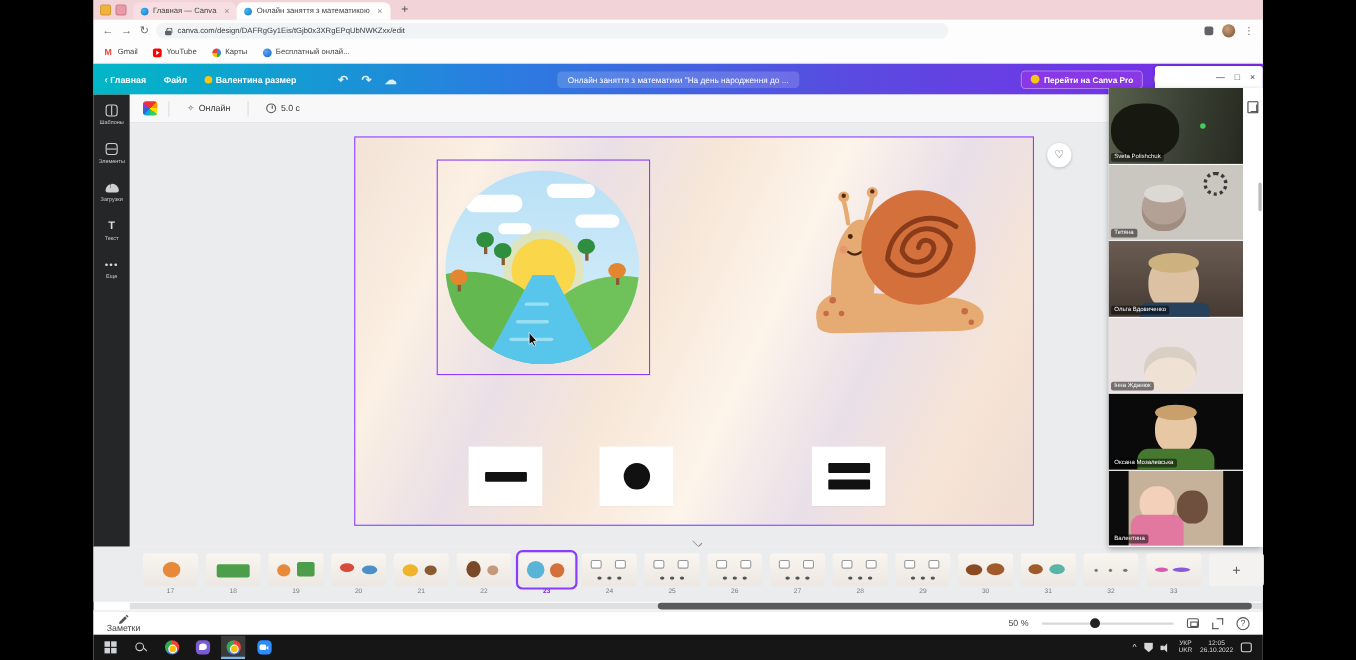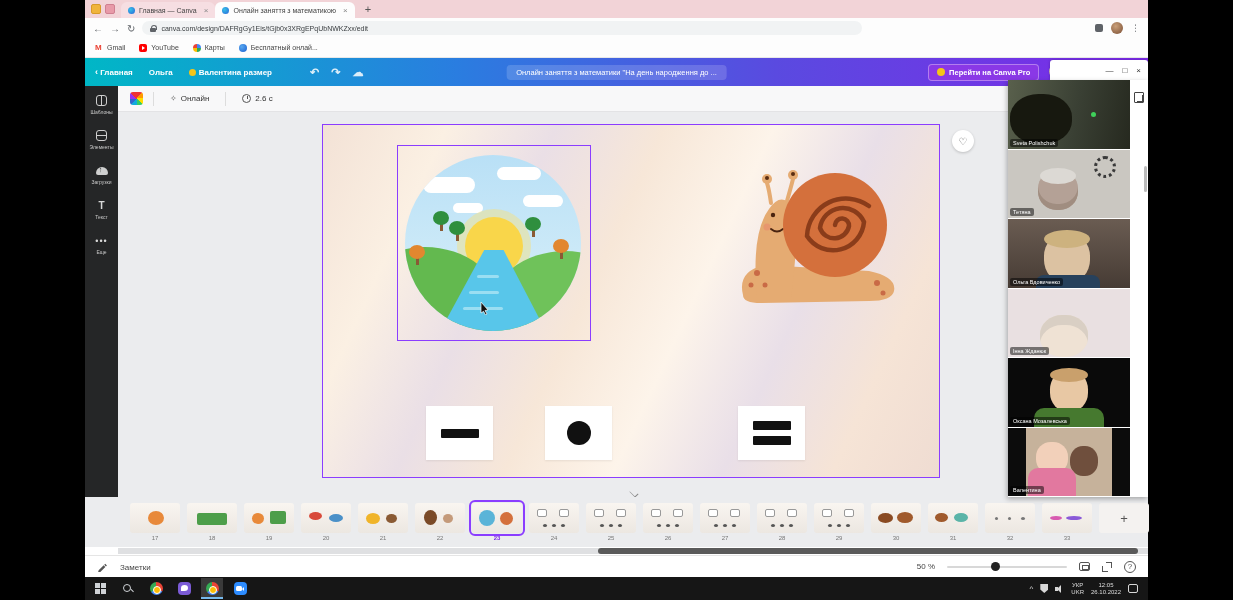--- a/index.html
+++ b/index.html
@@ -111,21 +111,21 @@
   .pagecell.sel .thumb { outline:2px solid #8b3dff; outline-offset:1px; }
   .pnum { font-size:6px; color:#777; }
   .pagecell.sel .pnum { color:#7d2ae8; font-weight:bold; }
   .addpage { width:50px; height:30px; border-radius:3px; background:#f4f2f0; display:flex; align-items:center; justify-content:center; font-size:13px; color:#555; flex:0 0 auto; }
   .g { position:absolute; border-radius:50%; }
   .hsb-track { position:absolute; left:33px; top:548px; width:1030px; height:6px; background:#dfe0e2; }
   .hsb-thumb { position:absolute; left:480px; top:0; width:540px; height:6px; background:#5a5a5a; border-radius:3px; }
 
   
   .statusbar { position:absolute; left:0; top:555px; width:100%; height:22px; background:#fff; border-top:1px solid #e5e5e5; display:flex; align-items:center; padding:0 12px; font-size:8px; color:#444; }
-  .notes { display:flex; align-items:flex-end; gap:13px; }
+  .notes { display:flex; align-items:center; gap:0;flex-direction:column; }
   .sb-right { margin-left:auto; display:flex; align-items:center; gap:12px; }
   .slider { width:120px; height:2px; background:#d8d8d8; border-radius:1px; position:relative; }
   .knob { position:absolute; left:44px; top:-3.5px; width:9px; height:9px; border-radius:50%; background:#222; }
   .grid-ic { width:11px; height:9px; border:1.2px solid #555; border-radius:2px; position:relative; }
   .grid-ic::after { content:""; position:absolute; left:2px; top:2px; width:5px; height:3px; border:1px solid #555; }
   .fs-ic { width:10px; height:10px; position:relative; }
   .fs-ic::before { content:""; position:absolute; right:0; top:0; width:5px; height:5px; border-top:1.4px solid #555; border-right:1.4px solid #555; }
   .fs-ic::after { content:""; position:absolute; left:0; bottom:0; width:5px; height:5px; border-bottom:1.4px solid #555; border-left:1.4px solid #555; }
   .help-ic { width:12px; height:12px; border:1.2px solid #555; border-radius:50%; display:flex; align-items:center; justify-content:center; font-size:8px; color:#555; }
 
@@ -244,21 +244,21 @@
         </div>
       <div class="bm">
           <span class="bm-ic ic-blue"></span>
           <span>Бесплатный онлай...</span>
         </div>
     </div>
 
     <div class="cv-toolbar">
       <div class="cv-left">
         <span><span class="chev">‹</span> <span>Главная</span></span>
-        <span>Ольга</span>
+        <span>Файл</span>
         <span><span class="yellowdot"></span><span>Валентина размер</span></span>
         <span class="histbtns">
           <span>↶</span>
           <span>↷</span>
           <span>☁</span>
         </span>
       </div>
       <div class="cv-title">Онлайн заняття з математики "На день народження до ...</div>
       <div class="cv-right">
         <div class="probtn">
@@ -312,21 +312,21 @@
       <div class="ed-toolbar">
         <span class="rainbow"></span>
         <span class="vdiv"></span>
         <span class="chip">
             <span class="wand">✧</span>
             <span>Онлайн</span>
           </span>
         <span class="vdiv"></span>
         <span class="chip">
             <span class="clock-ic"></span>
-            <span>2.6 с</span>
+            <span>5.0 с</span>
           </span>
       </div>
 
       <div class="slide">
 
         <div class="sel-rect">
           <div class="land">
             <div class="cl" style="left:18px;top:22px;width:52px;height:16px"></div>
             <div class="cl" style="left:92px;top:12px;width:44px;height:13px"></div>
             <div class="cl" style="left:118px;top:40px;width:40px;height:12px"></div>

